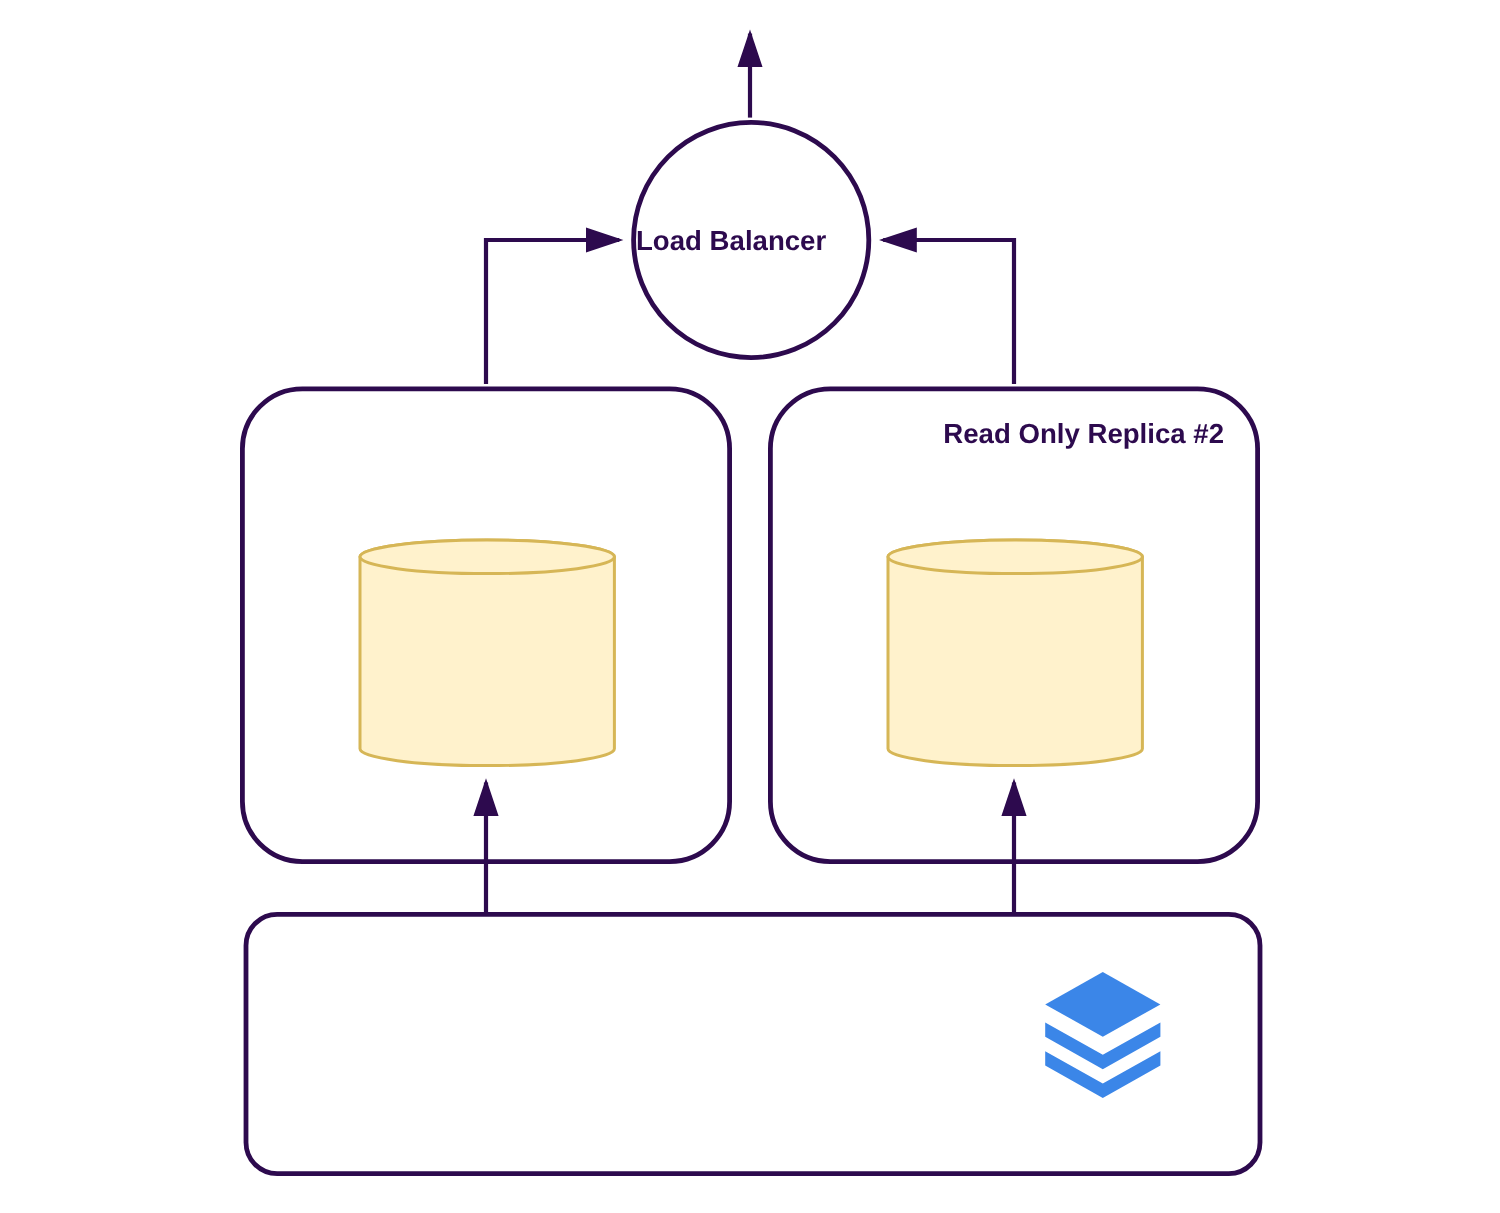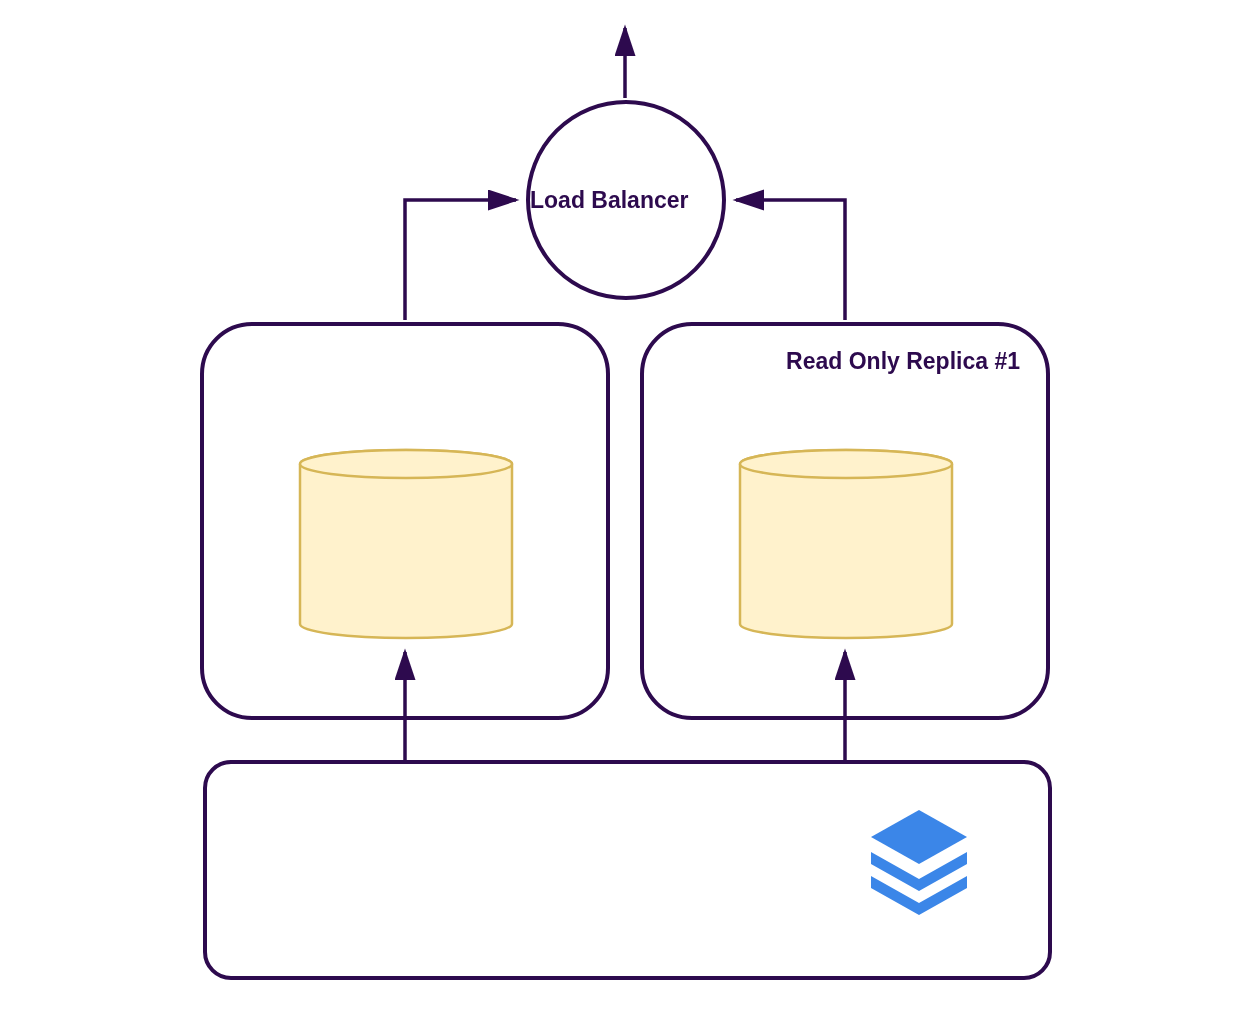--- a/index.html
+++ b/index.html
@@ -71,21 +71,21 @@
   }
 </style>
 </head>
 <body>
 
 <div class="canvas">
 
   <div class="node-box replica-box" style="left:200px;"></div>
 
   <div class="node-box replica-box" style="left:640px;"></div>
-  <div class="box-title" style="right:230px; top:348px;">Read Only Replica #1</div>
+  <div class="box-title" style="right:230px; top:348px;">Read Only Replica #2</div>
 
   <div class="node-box storage-box"></div>
 
   <div class="lb-circle">
     <span class="lb-label">Load Balancer</span>
   </div>
 
   <div class="cyl-label" style="left:300px;">ReductStore Instance</div>
   <div class="cyl-label" style="left:740px;">ReductStore Instance</div>
 

